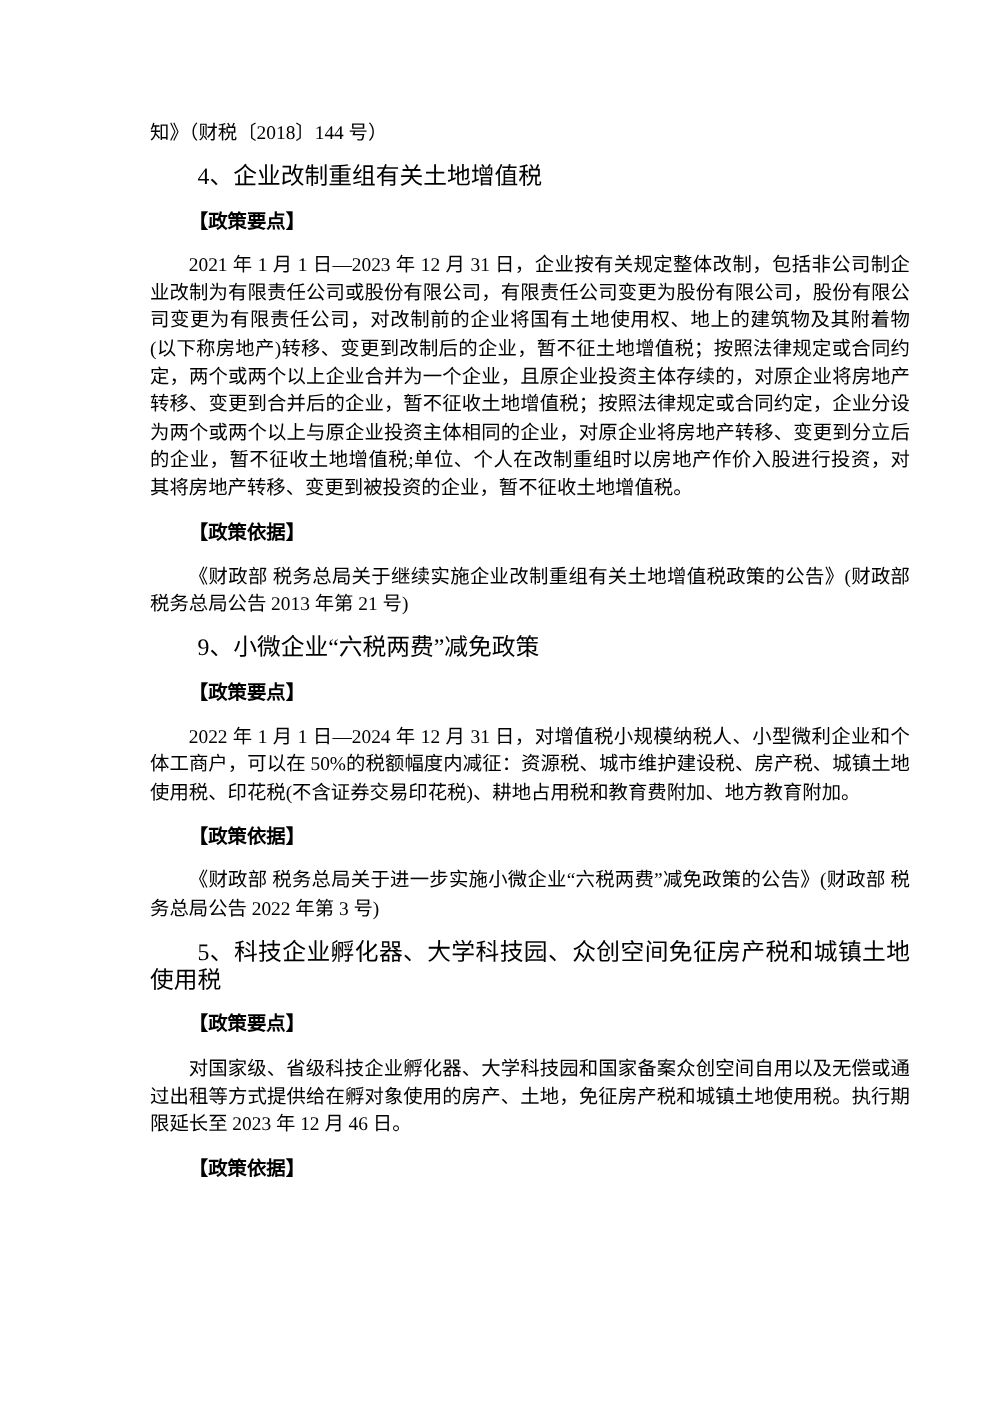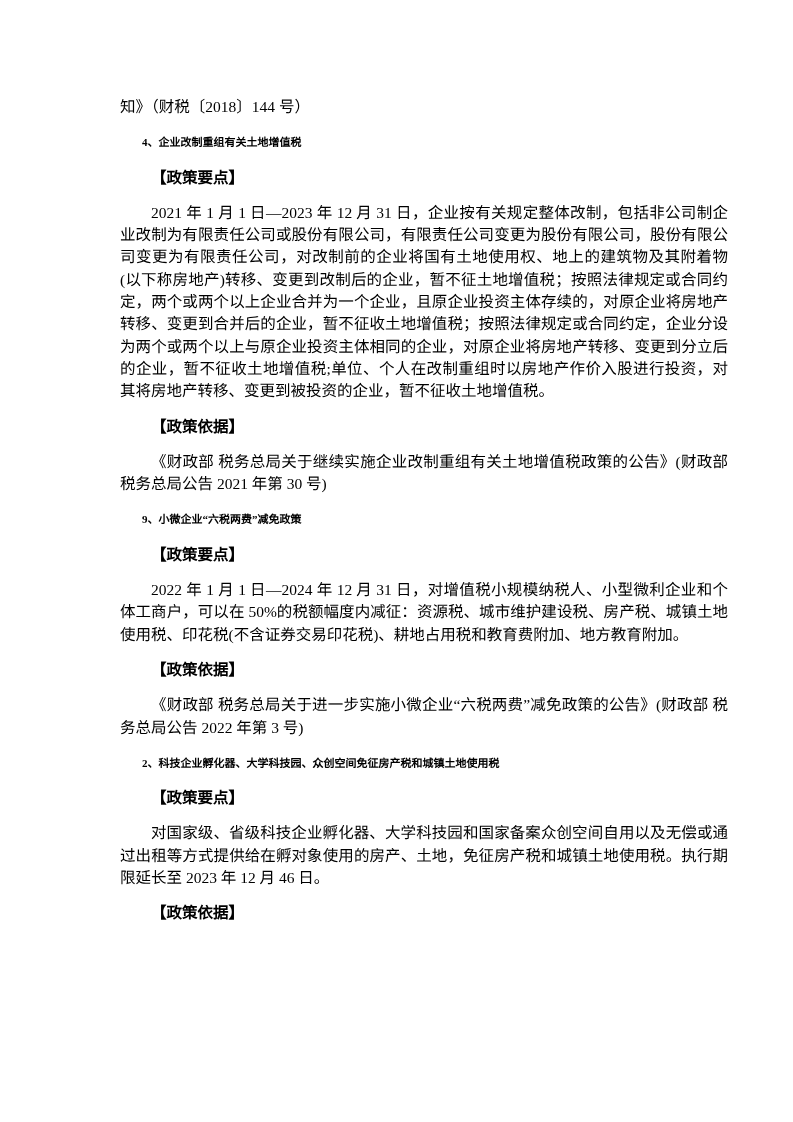--- a/index.html
+++ b/index.html
@@ -23,50 +23,50 @@
     margin: 0 0 13px 0;
     line-height: 22.3px;
     text-align: justify;
     text-justify: inter-ideograph;
     word-break: break-all;
   }
   .indent {
     text-indent: 2em;
   }
   .heading {
-    font-weight: bold;
-    font-size: 11px;
+    font-weight: normal;
+    font-size: 19px;
   }
   .label {
     font-weight: bold;
   }
 </style>
 </head>
 <body>
 
 <div class="page">
 
   <p class="block">知》（财税〔2018〕144 号）</p>
 
   <div>
     <p class="block indent heading">4、企业改制重组有关土地增值税</p>
     <p class="block indent label">【政策要点】</p>
     <p class="block indent">2021 年 1 月 1 日—2023 年 12 月 31 日，企业按有关规定整体改制，包括非公司制企业改制为有限责任公司或股份有限公司，有限责任公司变更为股份有限公司，股份有限公司变更为有限责任公司，对改制前的企业将国有土地使用权、地上的建筑物及其附着物(以下称房地产)转移、变更到改制后的企业，暂不征土地增值税；按照法律规定或合同约定，两个或两个以上企业合并为一个企业，且原企业投资主体存续的，对原企业将房地产转移、变更到合并后的企业，暂不征收土地增值税；按照法律规定或合同约定，企业分设为两个或两个以上与原企业投资主体相同的企业，对原企业将房地产转移、变更到分立后的企业，暂不征收土地增值税;单位、个人在改制重组时以房地产作价入股进行投资，对其将房地产转移、变更到被投资的企业，暂不征收土地增值税。</p>
     <p class="block indent label">【政策依据】</p>
-    <p class="block indent">《财政部 税务总局关于继续实施企业改制重组有关土地增值税政策的公告》(财政部 税务总局公告 2021 年第 30 号)</p>
+    <p class="block indent">《财政部 税务总局关于继续实施企业改制重组有关土地增值税政策的公告》(财政部 税务总局公告 2013 年第 21 号)</p>
   </div>
 
   <div>
     <p class="block indent heading">9、小微企业“六税两费”减免政策</p>
     <p class="block indent label">【政策要点】</p>
     <p class="block indent">2022 年 1 月 1 日—2024 年 12 月 31 日，对增值税小规模纳税人、小型微利企业和个体工商户，可以在 50%的税额幅度内减征：资源税、城市维护建设税、房产税、城镇土地使用税、印花税(不含证券交易印花税)、耕地占用税和教育费附加、地方教育附加。</p>
     <p class="block indent label">【政策依据】</p>
     <p class="block indent">《财政部 税务总局关于进一步实施小微企业“六税两费”减免政策的公告》(财政部 税务总局公告 2022 年第 3 号)</p>
   </div>
 
   <div>
-    <p class="block indent heading">2、科技企业孵化器、大学科技园、众创空间免征房产税和城镇土地使用税</p>
+    <p class="block indent heading">5、科技企业孵化器、大学科技园、众创空间免征房产税和城镇土地使用税</p>
     <p class="block indent label">【政策要点】</p>
     <p class="block indent">对国家级、省级科技企业孵化器、大学科技园和国家备案众创空间自用以及无偿或通过出租等方式提供给在孵对象使用的房产、土地，免征房产税和城镇土地使用税。执行期限延长至 2023 年 12 月 46 日。</p>
     <p class="block indent label">【政策依据】</p>
   </div>
 
 </div>
 
 </body></html>

